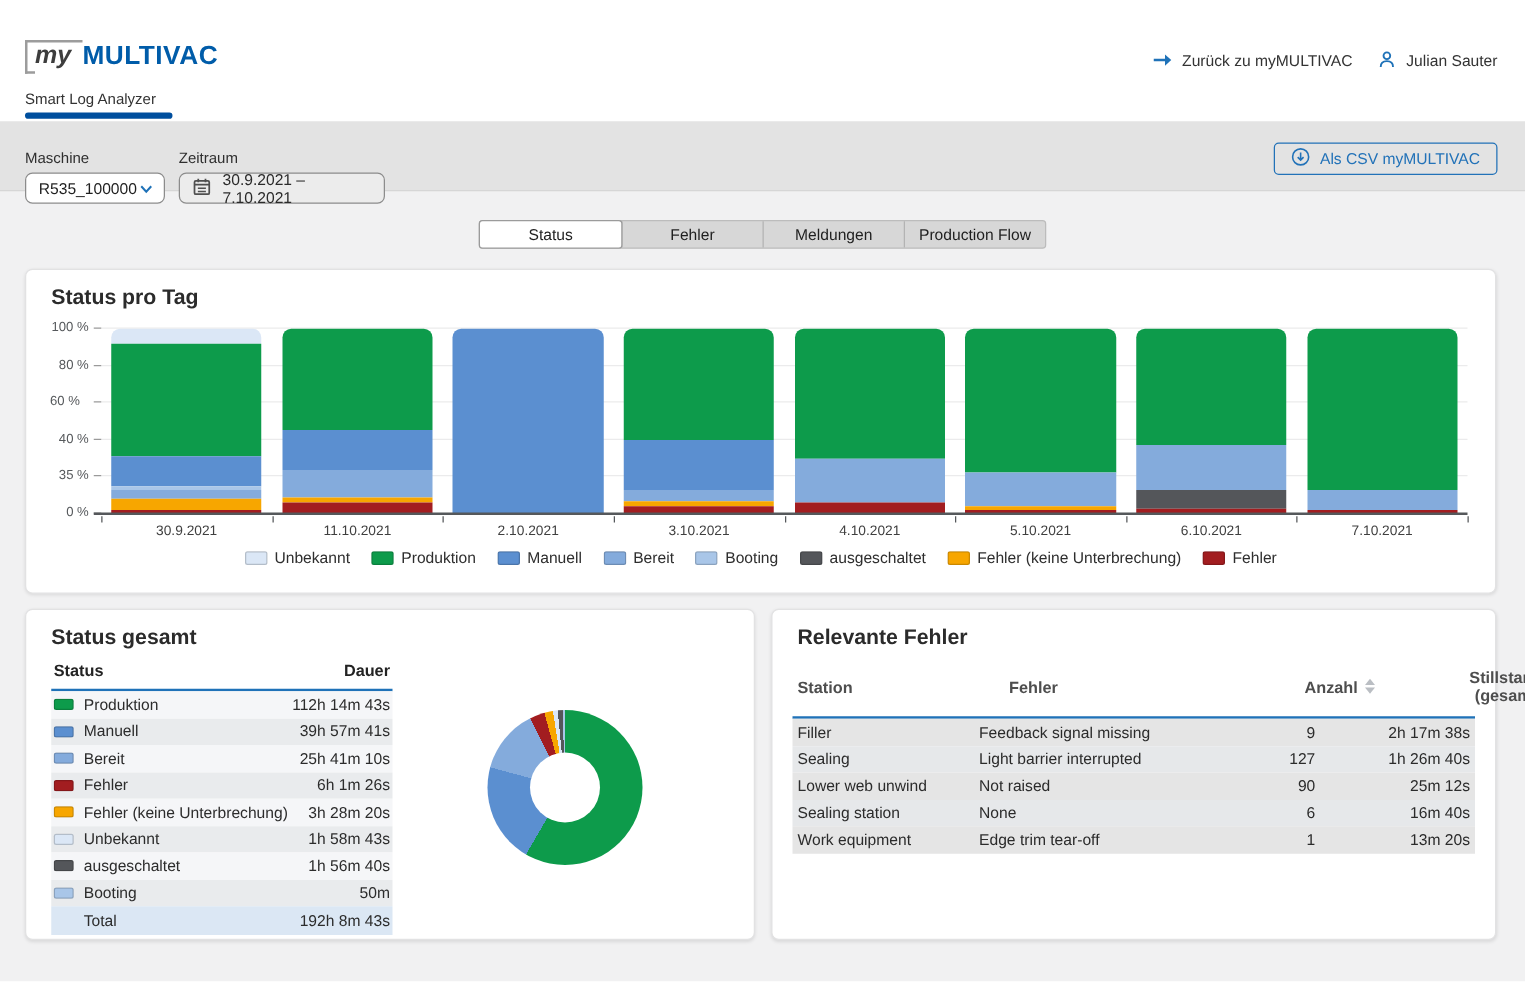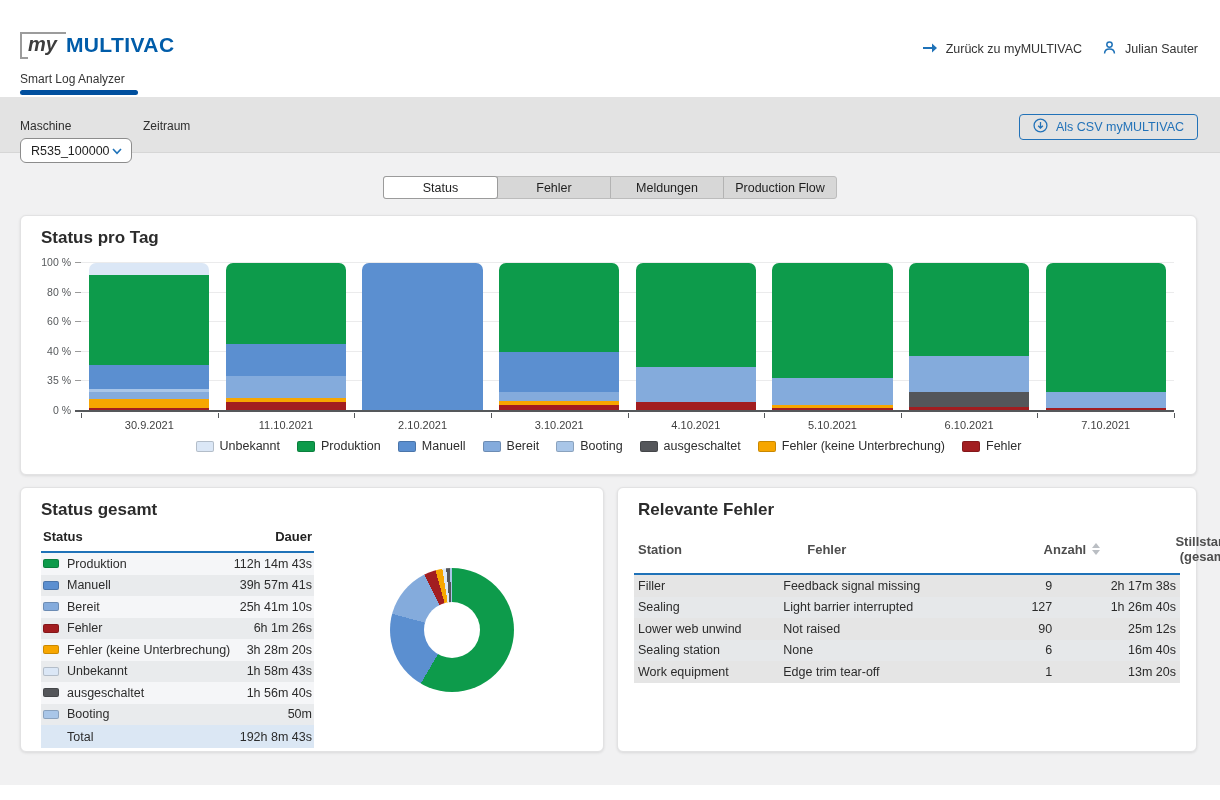--- a/index.html
+++ b/index.html
@@ -131,20 +131,31 @@
     <span>R535_100000</span>
     <span>
       <svg width="10" height="7" viewBox="0 0 10 7" fill="none">
           <path d="M1 1 L5 5.4 L9 1" stroke="#1f72b8" stroke-width="1.6"></path>
         </svg>
     </span>
   </div>
 </div>
 <div class="fgroup g-period">
   <label>Zeitraum</label>
+  <div class="date-box">
+    <span>
+      <svg width="15" height="15" viewBox="0 0 14 14" fill="none">
+          <rect x="1.5" y="2.5" width="11" height="10" rx="1" stroke="#4f4f4f" stroke-width="1.3"></rect>
+          <path d="M1.5 5.3 H12.5" stroke="#4f4f4f" stroke-width="1.3"></path>
+          <path d="M4.3 1 V3.6 M9.7 1 V3.6" stroke="#4f4f4f" stroke-width="1.3"></path>
+          <path d="M4 8 H10 M4 10.5 H10" stroke="#4f4f4f" stroke-width="1.1"></path>
+        </svg>
+    </span>
+    <span>30.9.2021 – 7.10.2021</span>
+  </div>
 </div>
 <button class="csv-btn">
   <span>
     <svg width="15" height="15" viewBox="0 0 14 14" fill="none">
         <circle cx="7" cy="7" r="6" stroke="#2272b8" stroke-width="1.2"></circle>
         <path d="M7 3.8 V9 M4.8 7.2 L7 9.4 L9.2 7.2" stroke="#2272b8" stroke-width="1.2"></path>
       </svg>
   </span>
   <span>Als CSV myMULTIVAC</span>
 </button>
@@ -163,21 +174,21 @@
   <div class="ytick" style="bottom: 0%;"></div>
       <div class="ylabel" style="bottom: calc(0% - 5px);">0 %</div>
       <div class="gridline" style="bottom: 20%;"></div>
       <div class="ytick" style="bottom: 20%;"></div>
       <div class="ylabel" style="bottom: calc(20% - 5px);">35 %</div>
       <div class="gridline" style="bottom: 40%;"></div>
       <div class="ytick" style="bottom: 40%;"></div>
       <div class="ylabel" style="bottom: calc(40% - 5px);">40 %</div>
       <div class="gridline" style="bottom: 60%;"></div>
       <div class="ytick" style="bottom: 60%;"></div>
-      <div class="ylabel" style="bottom: calc(60% - 5px);">60 %</div>
+      <div class="ylabel" style="bottom: calc(60% - 5px); text-align: center;">60 %</div>
       <div class="gridline" style="bottom: 80%;"></div>
       <div class="ytick" style="bottom: 80%;"></div>
       <div class="ylabel" style="bottom: calc(80% - 5px);">80 %</div>
       <div class="gridline" style="bottom: 100%;"></div>
       <div class="ytick" style="bottom: 100%;"></div>
       <div class="ylabel" style="bottom: calc(100% - 5px);">100 %</div>
       <div class="btick" style="left: 0%;"></div>
       <div class="btick" style="left: 12.5%;"></div>
       <div class="btick" style="left: 25%;"></div>
       <div class="btick" style="left: 37.5%;"></div>

